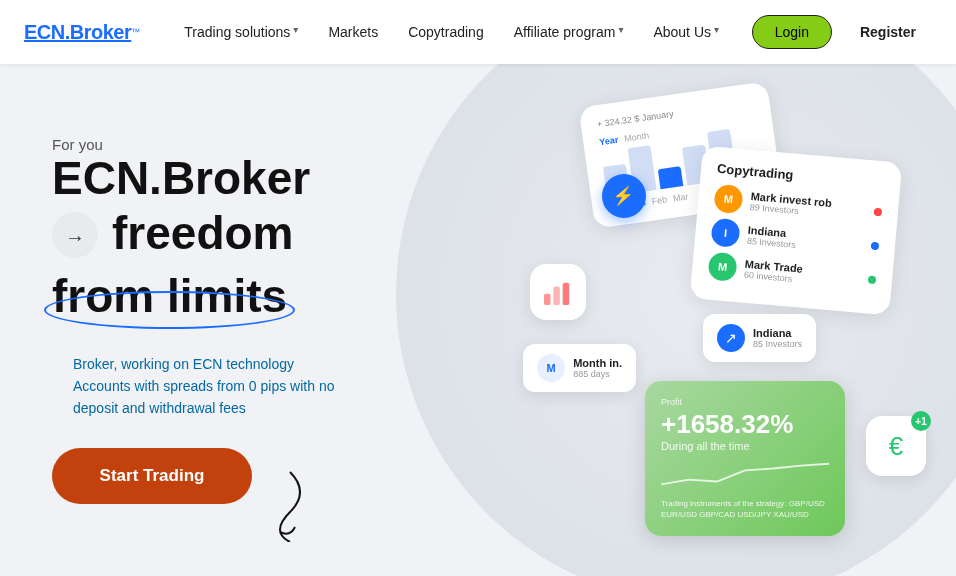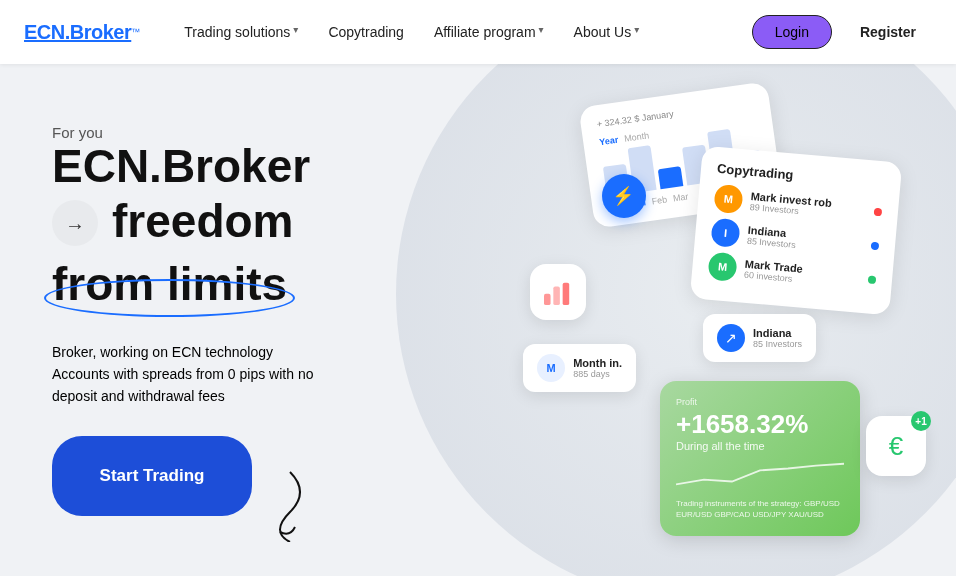--- a/index.html
+++ b/index.html
@@ -61,21 +61,21 @@
     }
     .nav-actions {
       display: flex;
       align-items: center;
       gap: 12px;
     }
     .btn-login {
       padding: 8px 22px;
       border: 1.5px solid #222;
       border-radius: 20px;
-      background: #8b5cf6;
+      background: #84cc16;
       font-size: 14px;
       cursor: pointer;
       font-weight: 500;
     }
     .btn-register {
       padding: 8px 16px;
       background: none;
       border: none;
       font-size: 14px;
       cursor: pointer;
@@ -158,32 +158,33 @@
       bottom: -6px;
       left: -8px;
       right: -8px;
       height: 38px;
       border: 2.5px solid #1a6dff;
       border-radius: 50%;
       pointer-events: none;
     }
     .hero-desc {
       font-size: 14px;
-      color: #000000;
+      color: #0369a1;
       line-height: 1.6;
       margin-top: 22px;
       margin-bottom: 28px;
       max-width: 300px;
+      margin-left: 21px;
     }
     .btn-start-trading {
-      background: #1d4ed8;
+      background: #c2410c;
       color: #fff;
       border: none;
       border-radius: 30px;
-      padding: 30px 36px;
+      padding: 18px 36px;
       font-size: 17px;
       font-weight: 600;
       cursor: pointer;
       width: 200px;
       text-align: center;
     }
 
     
     .squiggle {
       position: absolute;
@@ -294,21 +295,21 @@
       color: #fff;
     }
     .trader-info { flex: 1; }
     .trader-name { font-size: 11px; font-weight: 600; color: #222; }
     .trader-investors { font-size: 9px; color: #999; }
 
     
     .card-profit {
       position: absolute;
       bottom: 40px;
-      right: 96px;
+      right: 111px;
       background: linear-gradient(135deg, #a8d8a0 0%, #6ec85a 100%);
       border-radius: 16px;
       padding: 16px;
       box-shadow: 0 4px 20px rgba(0,0,0,0.15);
       width: 200px;
     }
     .profit-label { font-size: 9px; color: rgba(255,255,255,0.8); margin-bottom: 2px; }
     .profit-value { font-size: 26px; font-weight: 800; color: #fff; }
     .profit-period { font-size: 11px; color: rgba(255,255,255,0.9); margin-bottom: 8px; }
     .profit-line {
@@ -417,20 +418,23 @@
   <div class="logo">
     <span class="logo-text">ECN.Broker</span>
     <span class="logo-tm">™</span>
   </div>
   <div class="nav-links">
     <div class="nav-item">
       <span>Trading solutions</span>
       <span class="nav-chevron">▾</span>
     </div>
     <div class="nav-item">
+      <span>Markets</span>
+    </div>
+    <div class="nav-item">
       <span>Copytrading</span>
     </div>
     <div class="nav-item">
       <span>Affiliate program</span>
       <span class="nav-chevron">▾</span>
     </div>
     <div class="nav-item">
       <span>About Us</span>
       <span class="nav-chevron">▾</span>
     </div>

